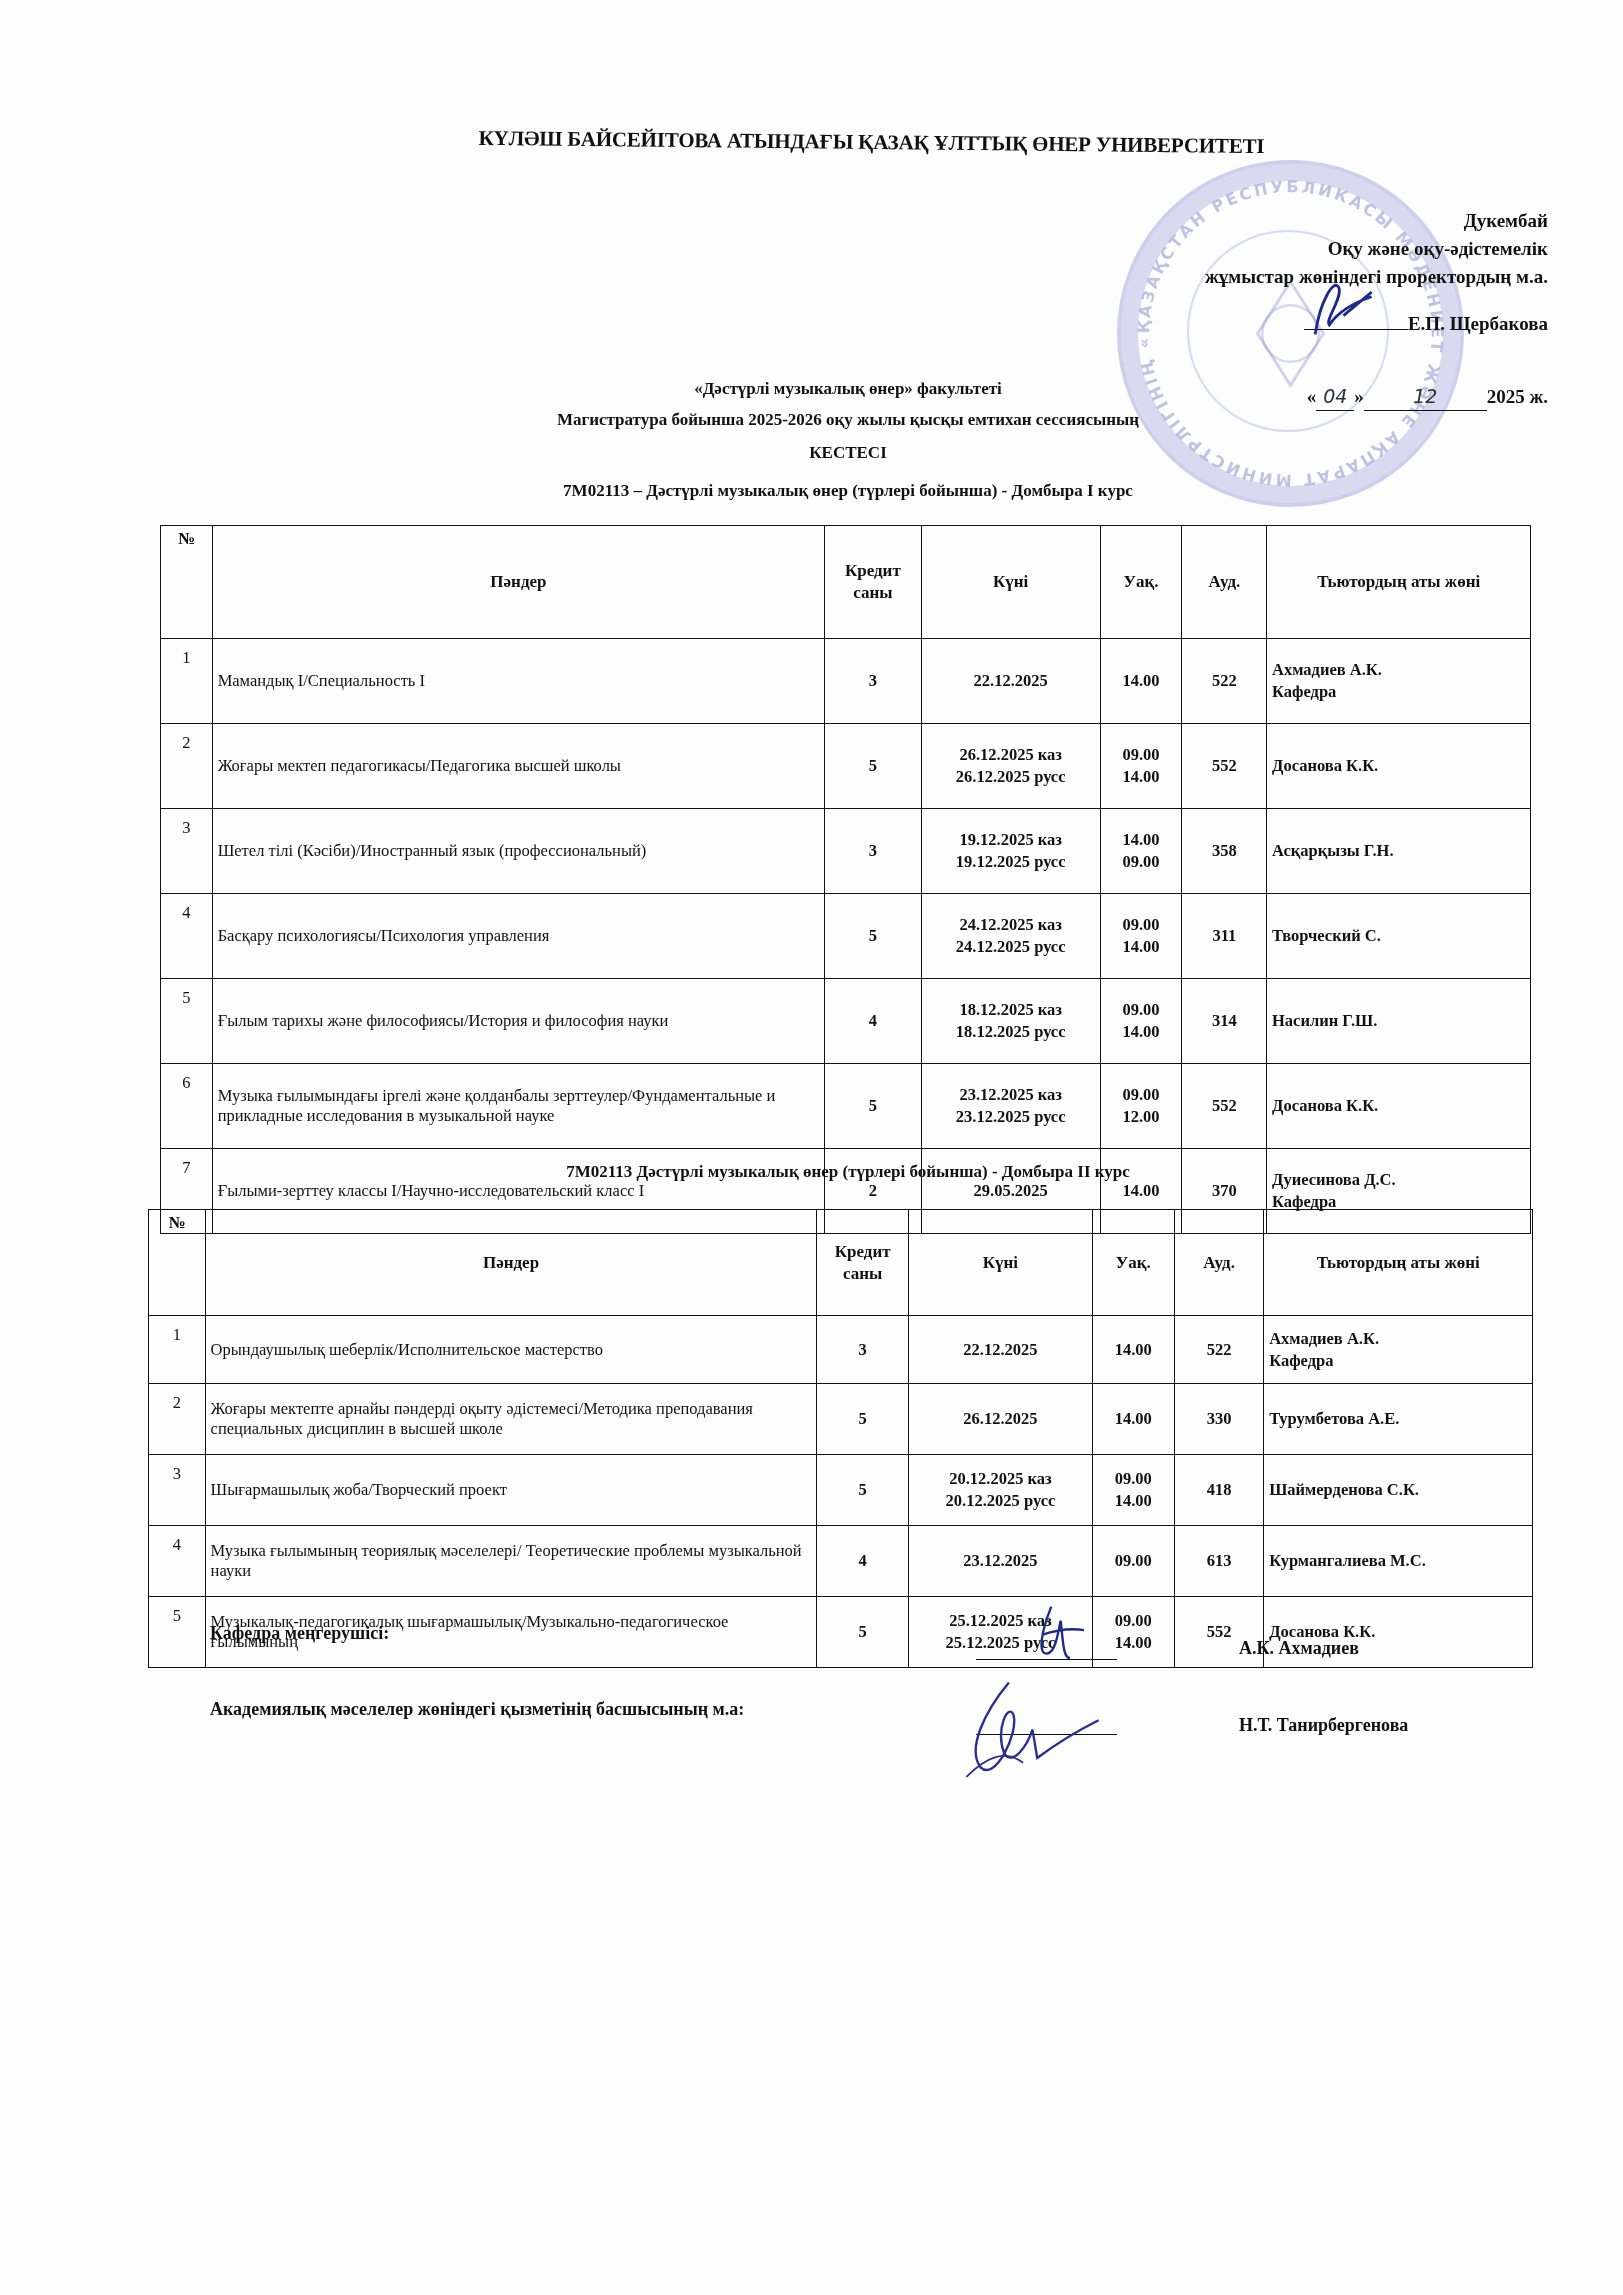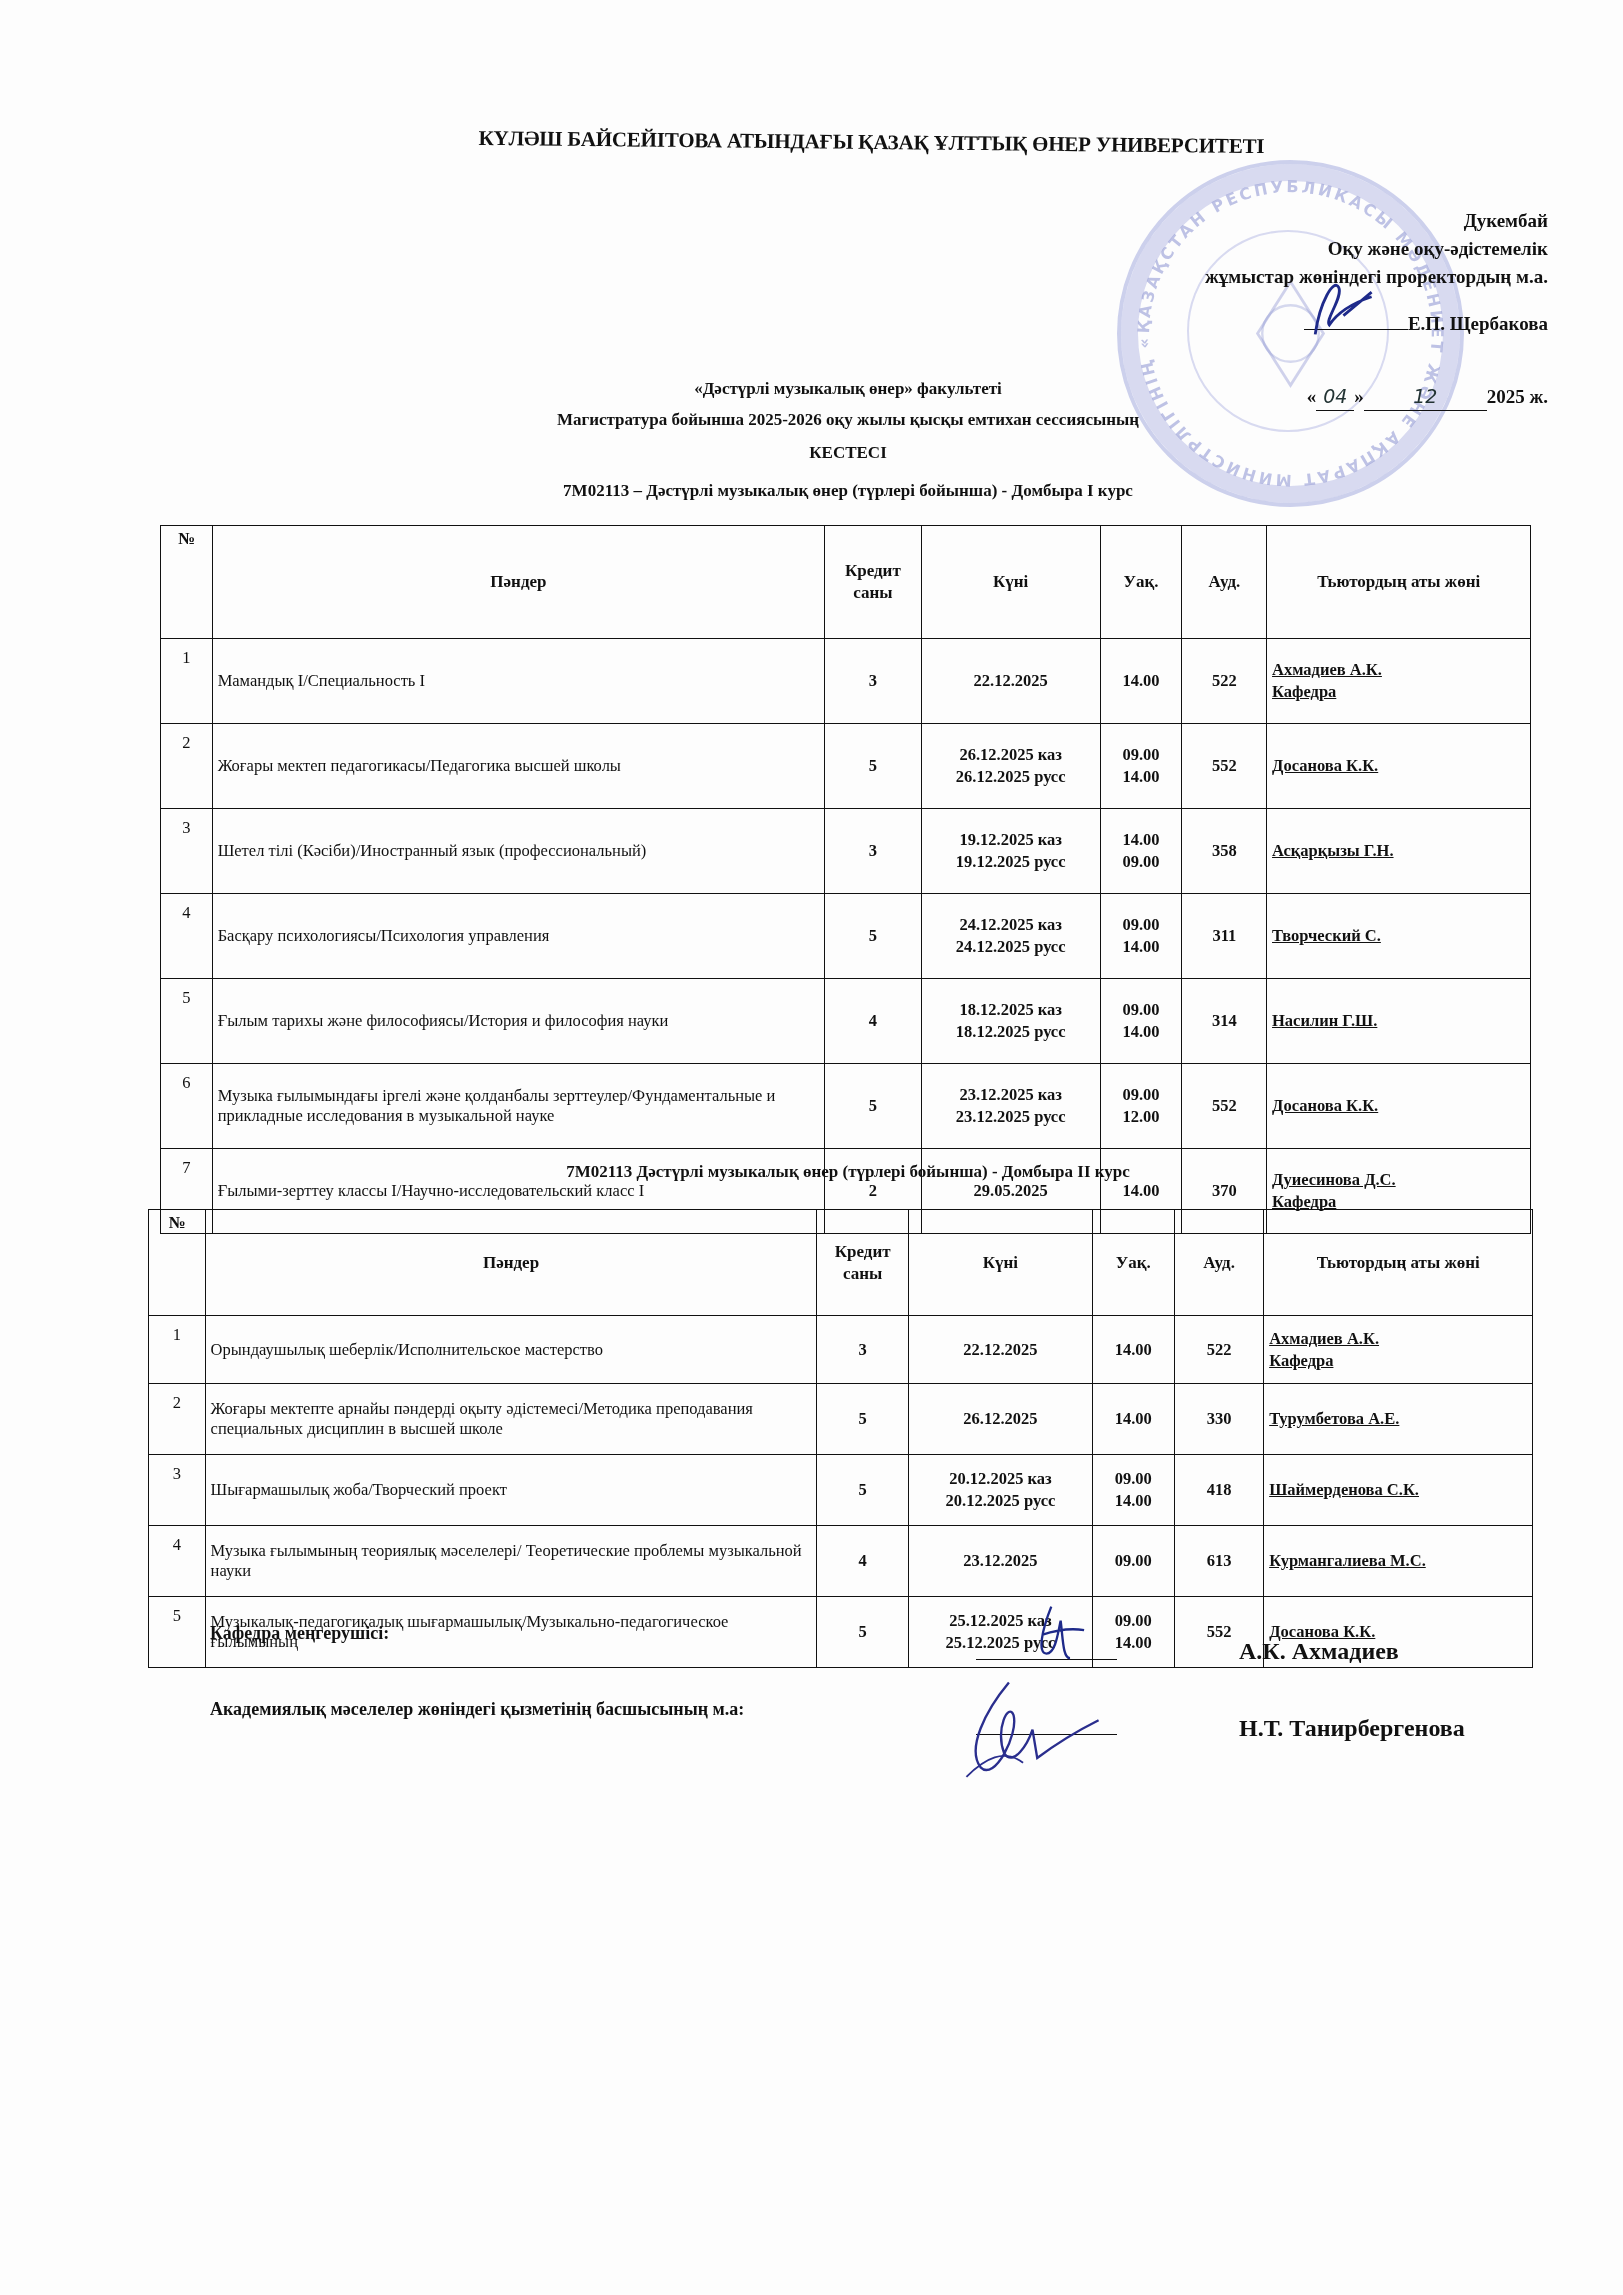--- a/index.html
+++ b/index.html
@@ -21,24 +21,24 @@
       position: absolute; border-collapse: collapse; background: transparent;
       font-size: 16.5px;
     }
     table.sched td, table.sched th {
       border: 1.4px solid #111; padding: 2.8px 4.7px; vertical-align: middle;
     }
     table.sched th { font-weight: bold; font-size: 17px; text-align: center; }
     td.num { text-align: center; width: 33px; vertical-align: middle; padding-top: 0; }
     td.subj { text-align: left; font-weight: normal; }
     td.cred, td.date, td.time, td.room { text-align: center; font-weight: bold; }
-    td.tutor { text-align: left; font-weight: bold; text-decoration: underline; }
+    td.tutor { text-align: left; font-weight: bold; }
     .ml { display: block; line-height: 22px; }
     .sig-label { font-size: 18px; font-weight: bold; }
-    .sig-name { font-size: 24px; font-weight: bold; }
+    .sig-name { font-size: 18px; font-weight: bold; }
     .sig-underline { border-bottom: 1.4px solid #111; }
     .stamp {
       left: 1117px; top: 160px; width: 339px; height: 339px; border-radius: 50%;
       border: 4.7px solid rgba(100,110,200,0.45);
       box-shadow: inset 0 0 0 14px rgba(255,255,255,0), inset 0 0 0 17px rgba(100,110,200,0.35);
       opacity: 0.7; pointer-events: none;
     }
     .stamp-inner {
       position: absolute; left: 66px; top: 66px; width: 198px; height: 198px; border-radius: 50%;
       border: 2.8px solid rgba(100,110,200,0.35);

